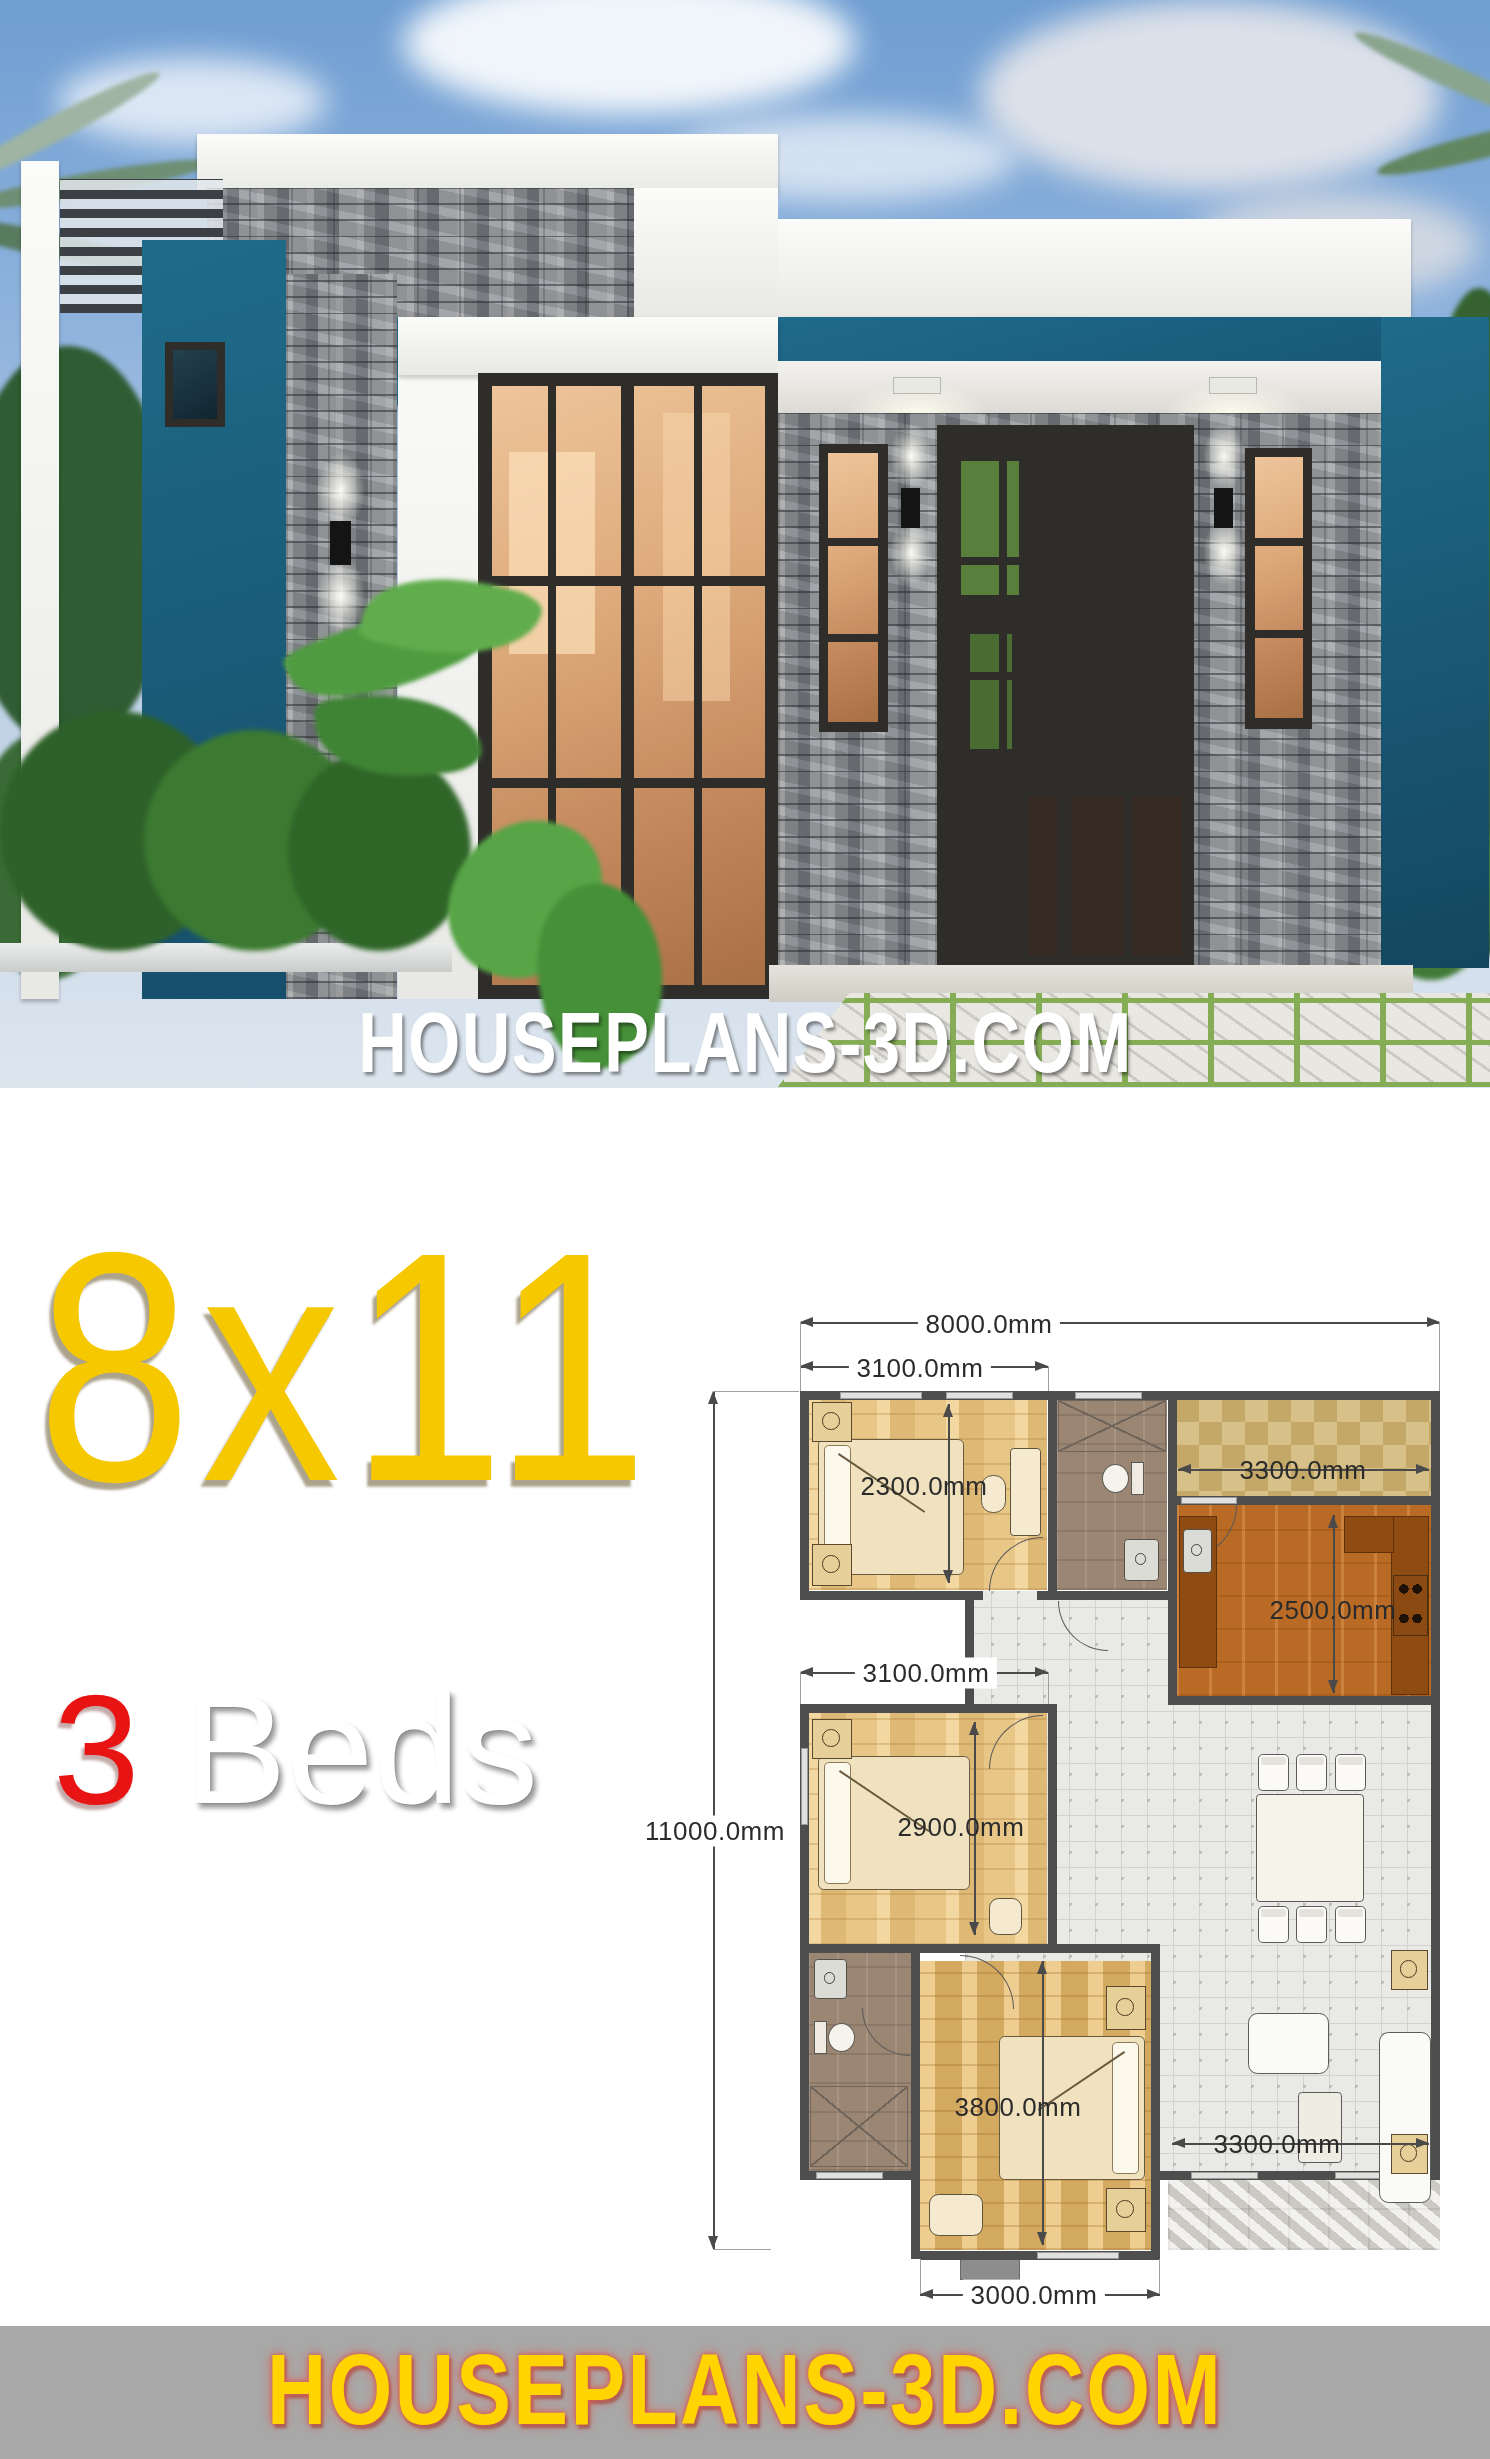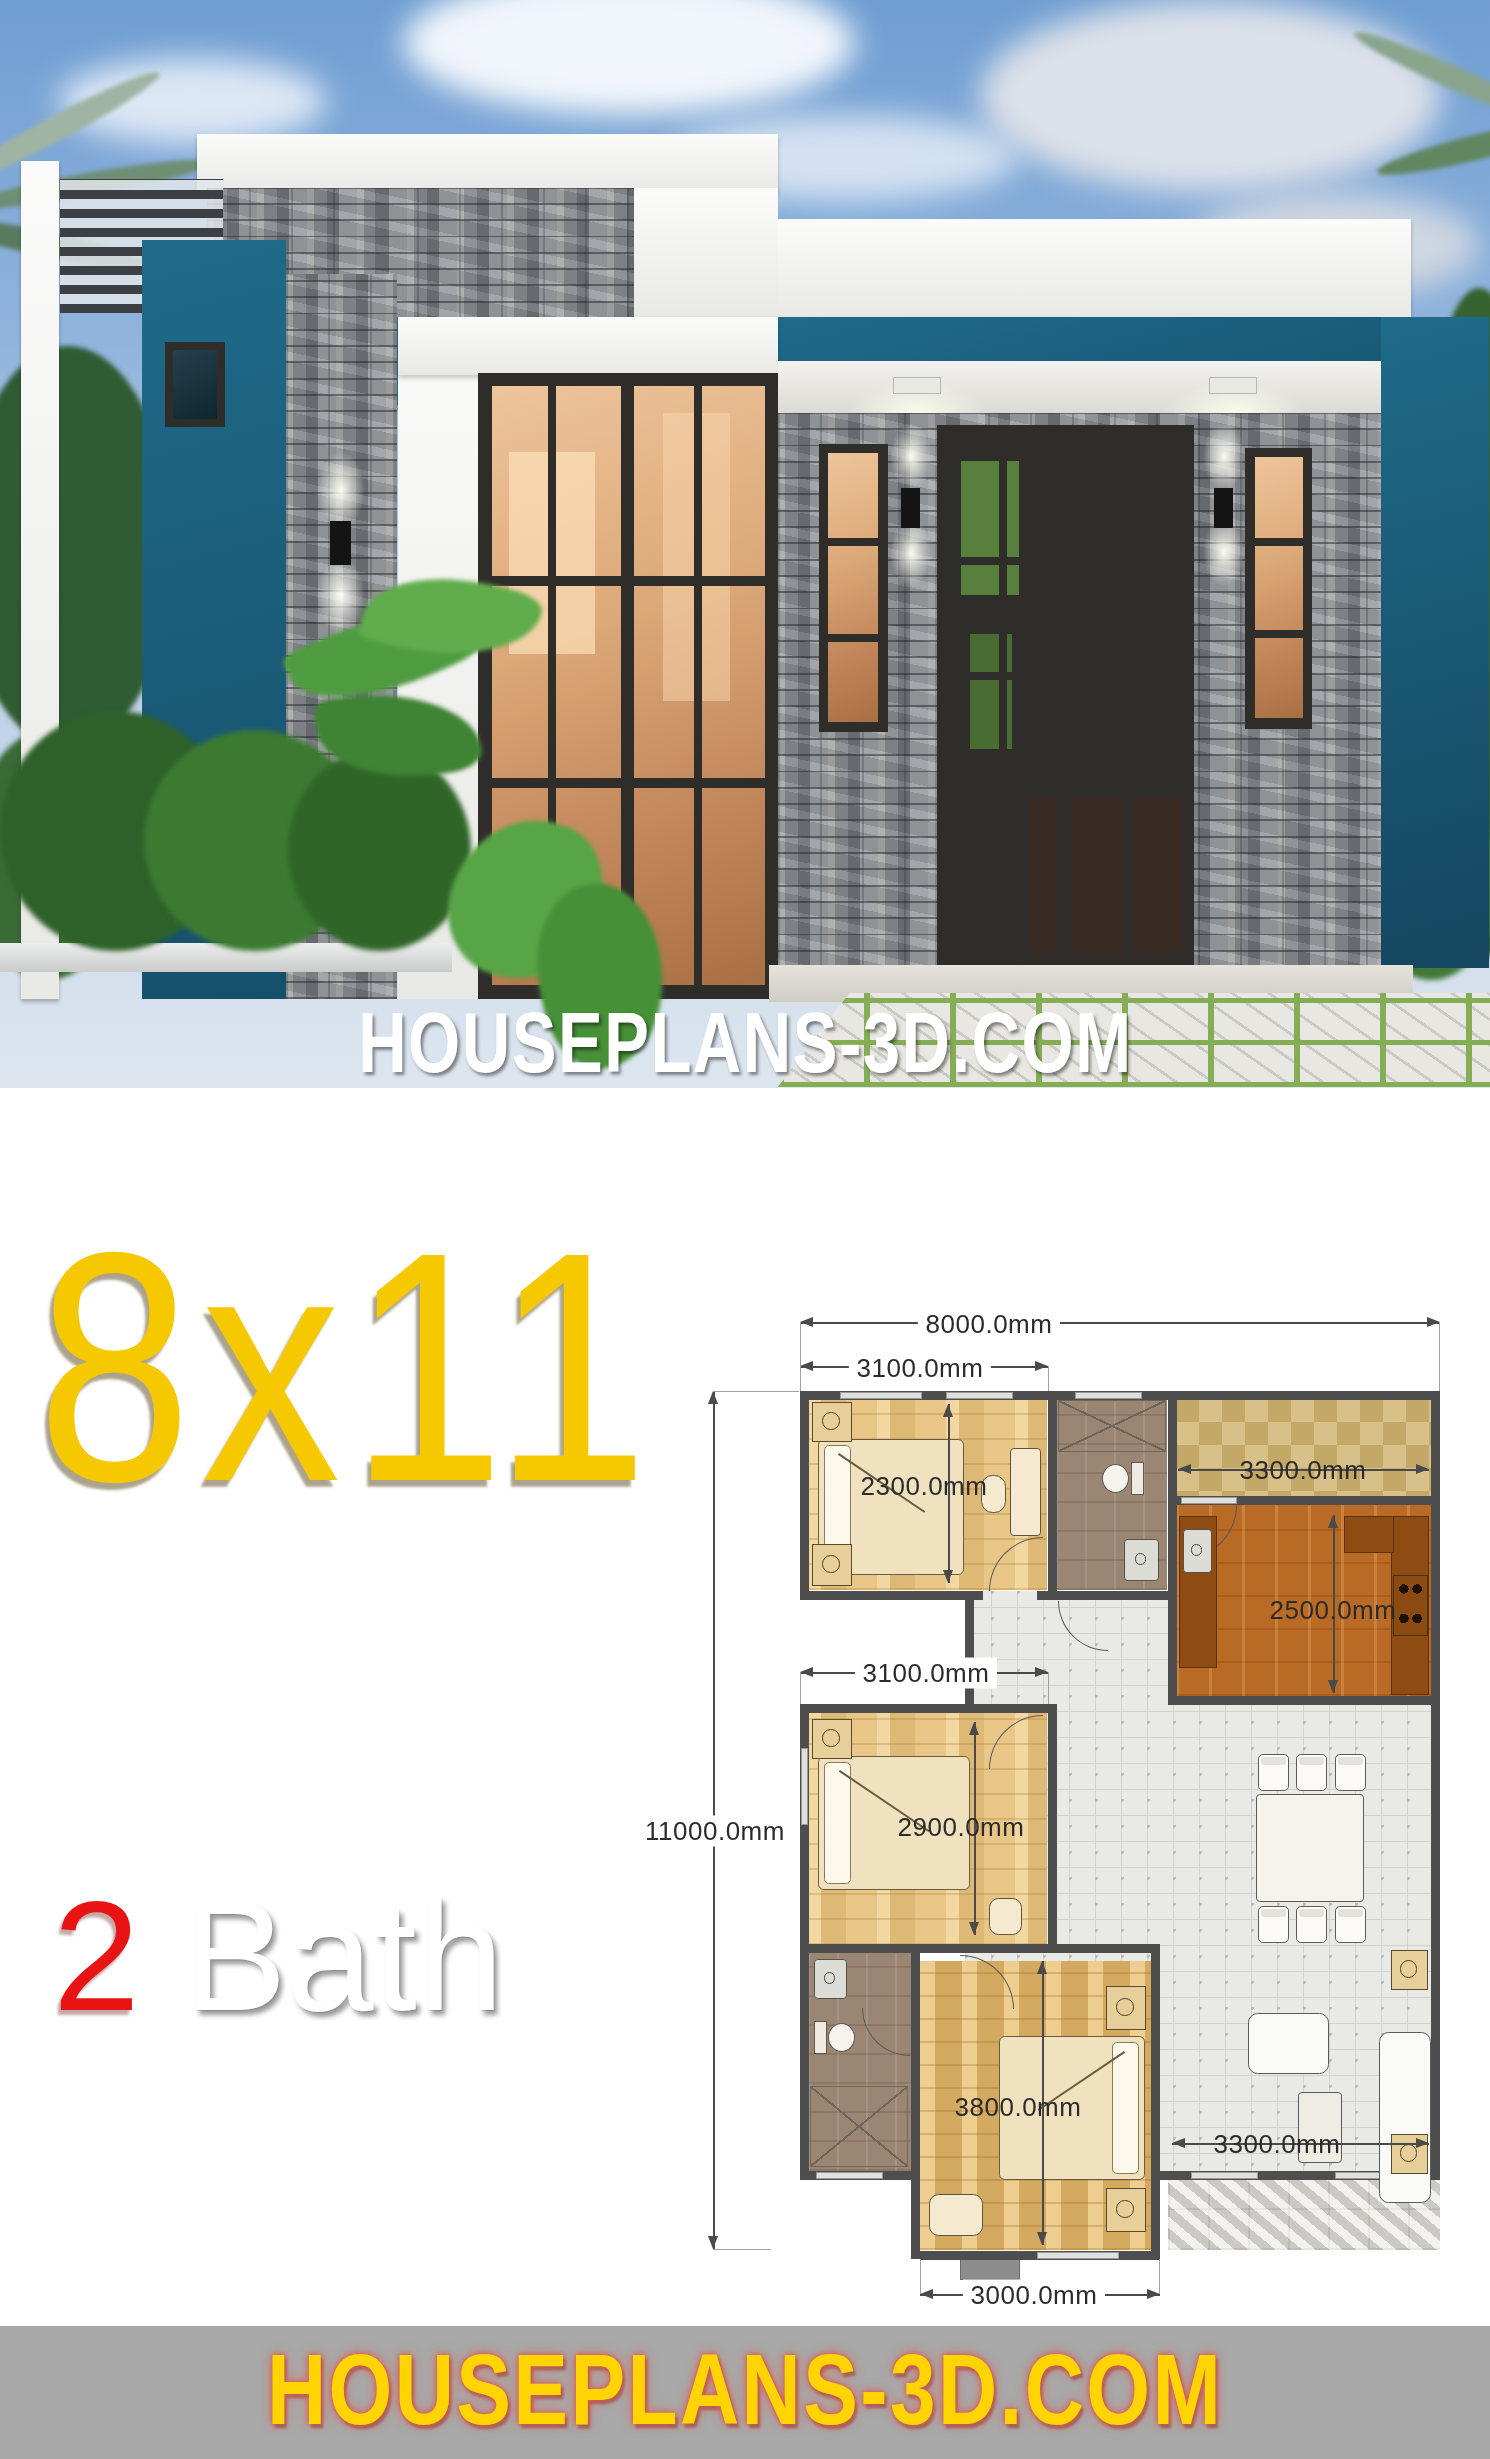--- a/index.html
+++ b/index.html
@@ -235,22 +235,22 @@
     <div class="frond" style="left:365px;top:576px;width:173px;height:83px;background:#61ad4d;border-radius:80% 20% 90% 10%;transform:rotate(14deg);"></div>
     <div class="frond" style="left:317px;top:692px;width:163px;height:86px;background:#3f8334;border-radius:15% 85% 25% 75%;transform:rotate(-6deg);"></div>
     <div class="frond" style="left:452px;top:817px;width:144px;height:163px;background:#57a546;border-radius:60% 40% 55% 45%;transform:rotate(18deg);"></div>
     <div class="frond" style="left:538px;top:884px;width:125px;height:183px;background:#469038;border-radius:55% 45% 60% 40%;transform:rotate(-12deg);"></div>
 
     <div id="hero-title"><span>HOUSEPLANS-3D.COM</span></div>
   </div>
 
   <div id="size-text">8x11</div>
 
-  <div class="spec-row" style="top:1878px;">
-    <span class="spec-num">2</span><span class="spec-word">Bath</span>
+  <div class="spec-row" style="top:1671px;">
+    <span class="spec-num">3</span><span class="spec-word">Beds</span>
   </div>
 
   <div id="plan">
 
     <div class="abs tiles" style="left:293px;top:304px;width:466px;height:589px;"></div>
     <div class="abs wood" style="left:136px;top:112px;width:239px;height:191px;"></div>
     <div class="abs taupe" style="left:384px;top:112px;width:111px;height:191px;"></div>
     <div class="abs checker" style="left:504px;top:112px;width:255px;height:97px;"></div>
     <div class="abs orange" style="left:504px;top:218px;width:255px;height:191px;"></div>
     <div class="abs wood" style="left:136px;top:426px;width:239px;height:232px;"></div>

